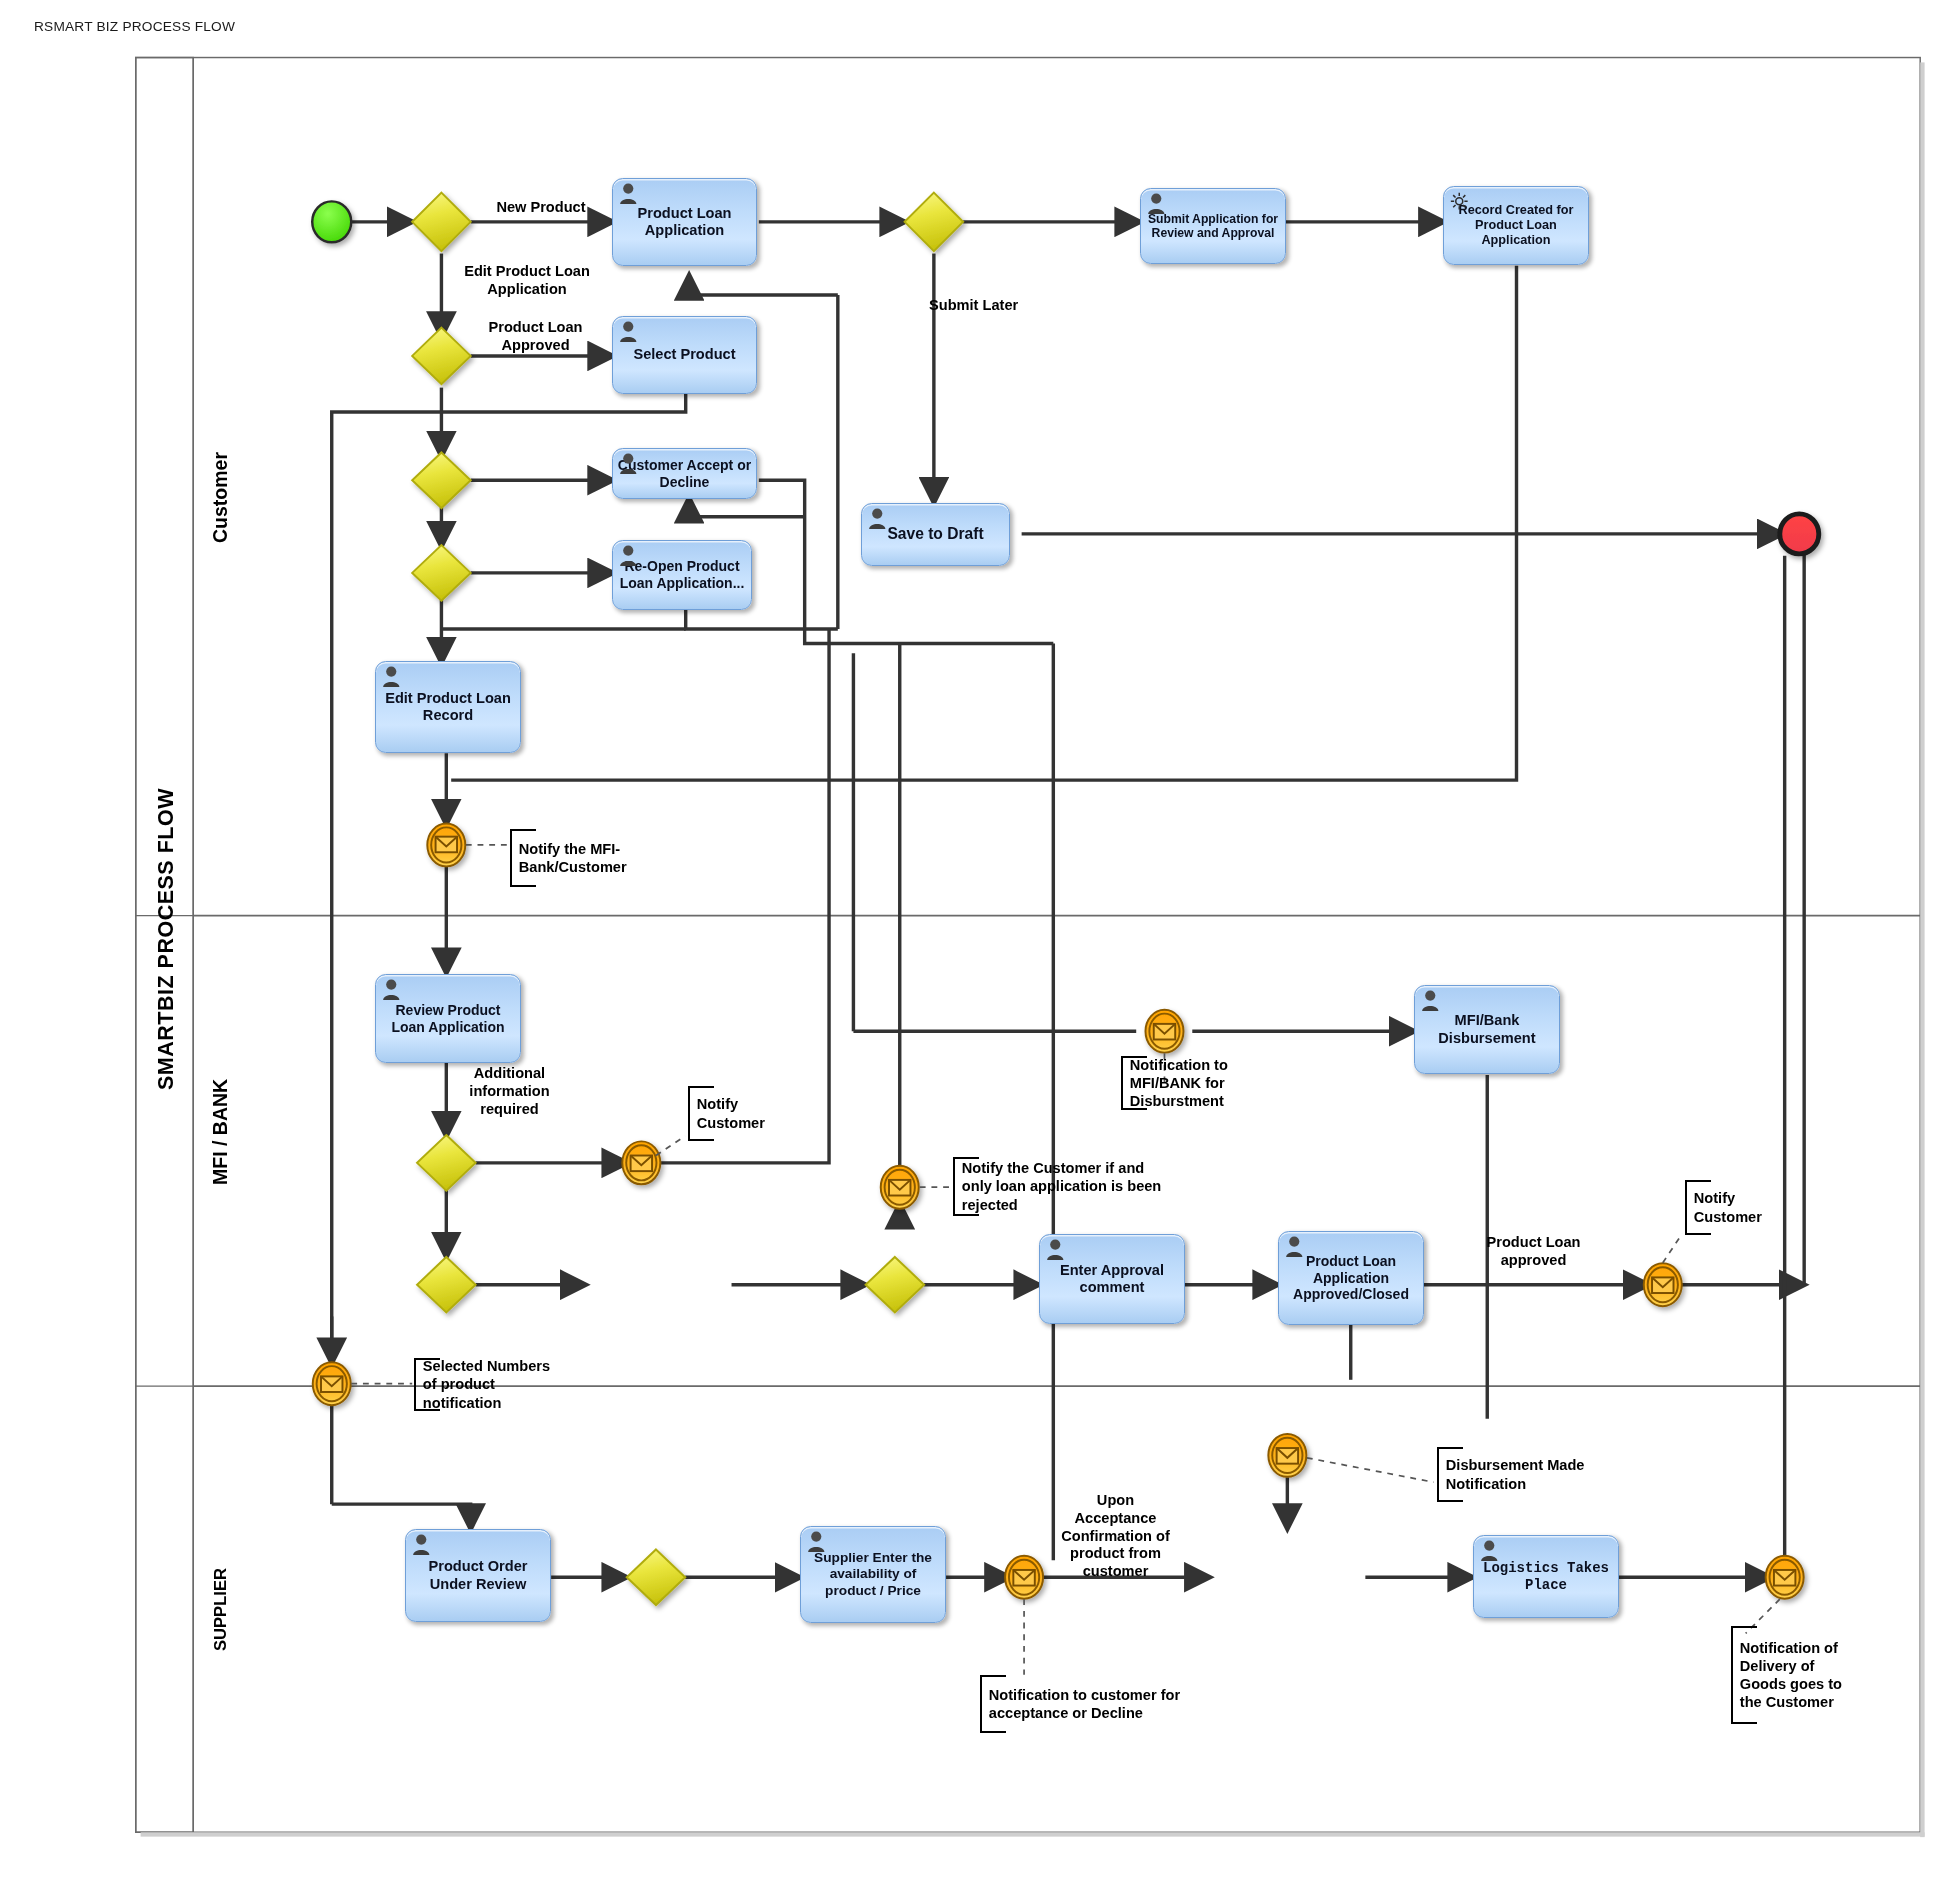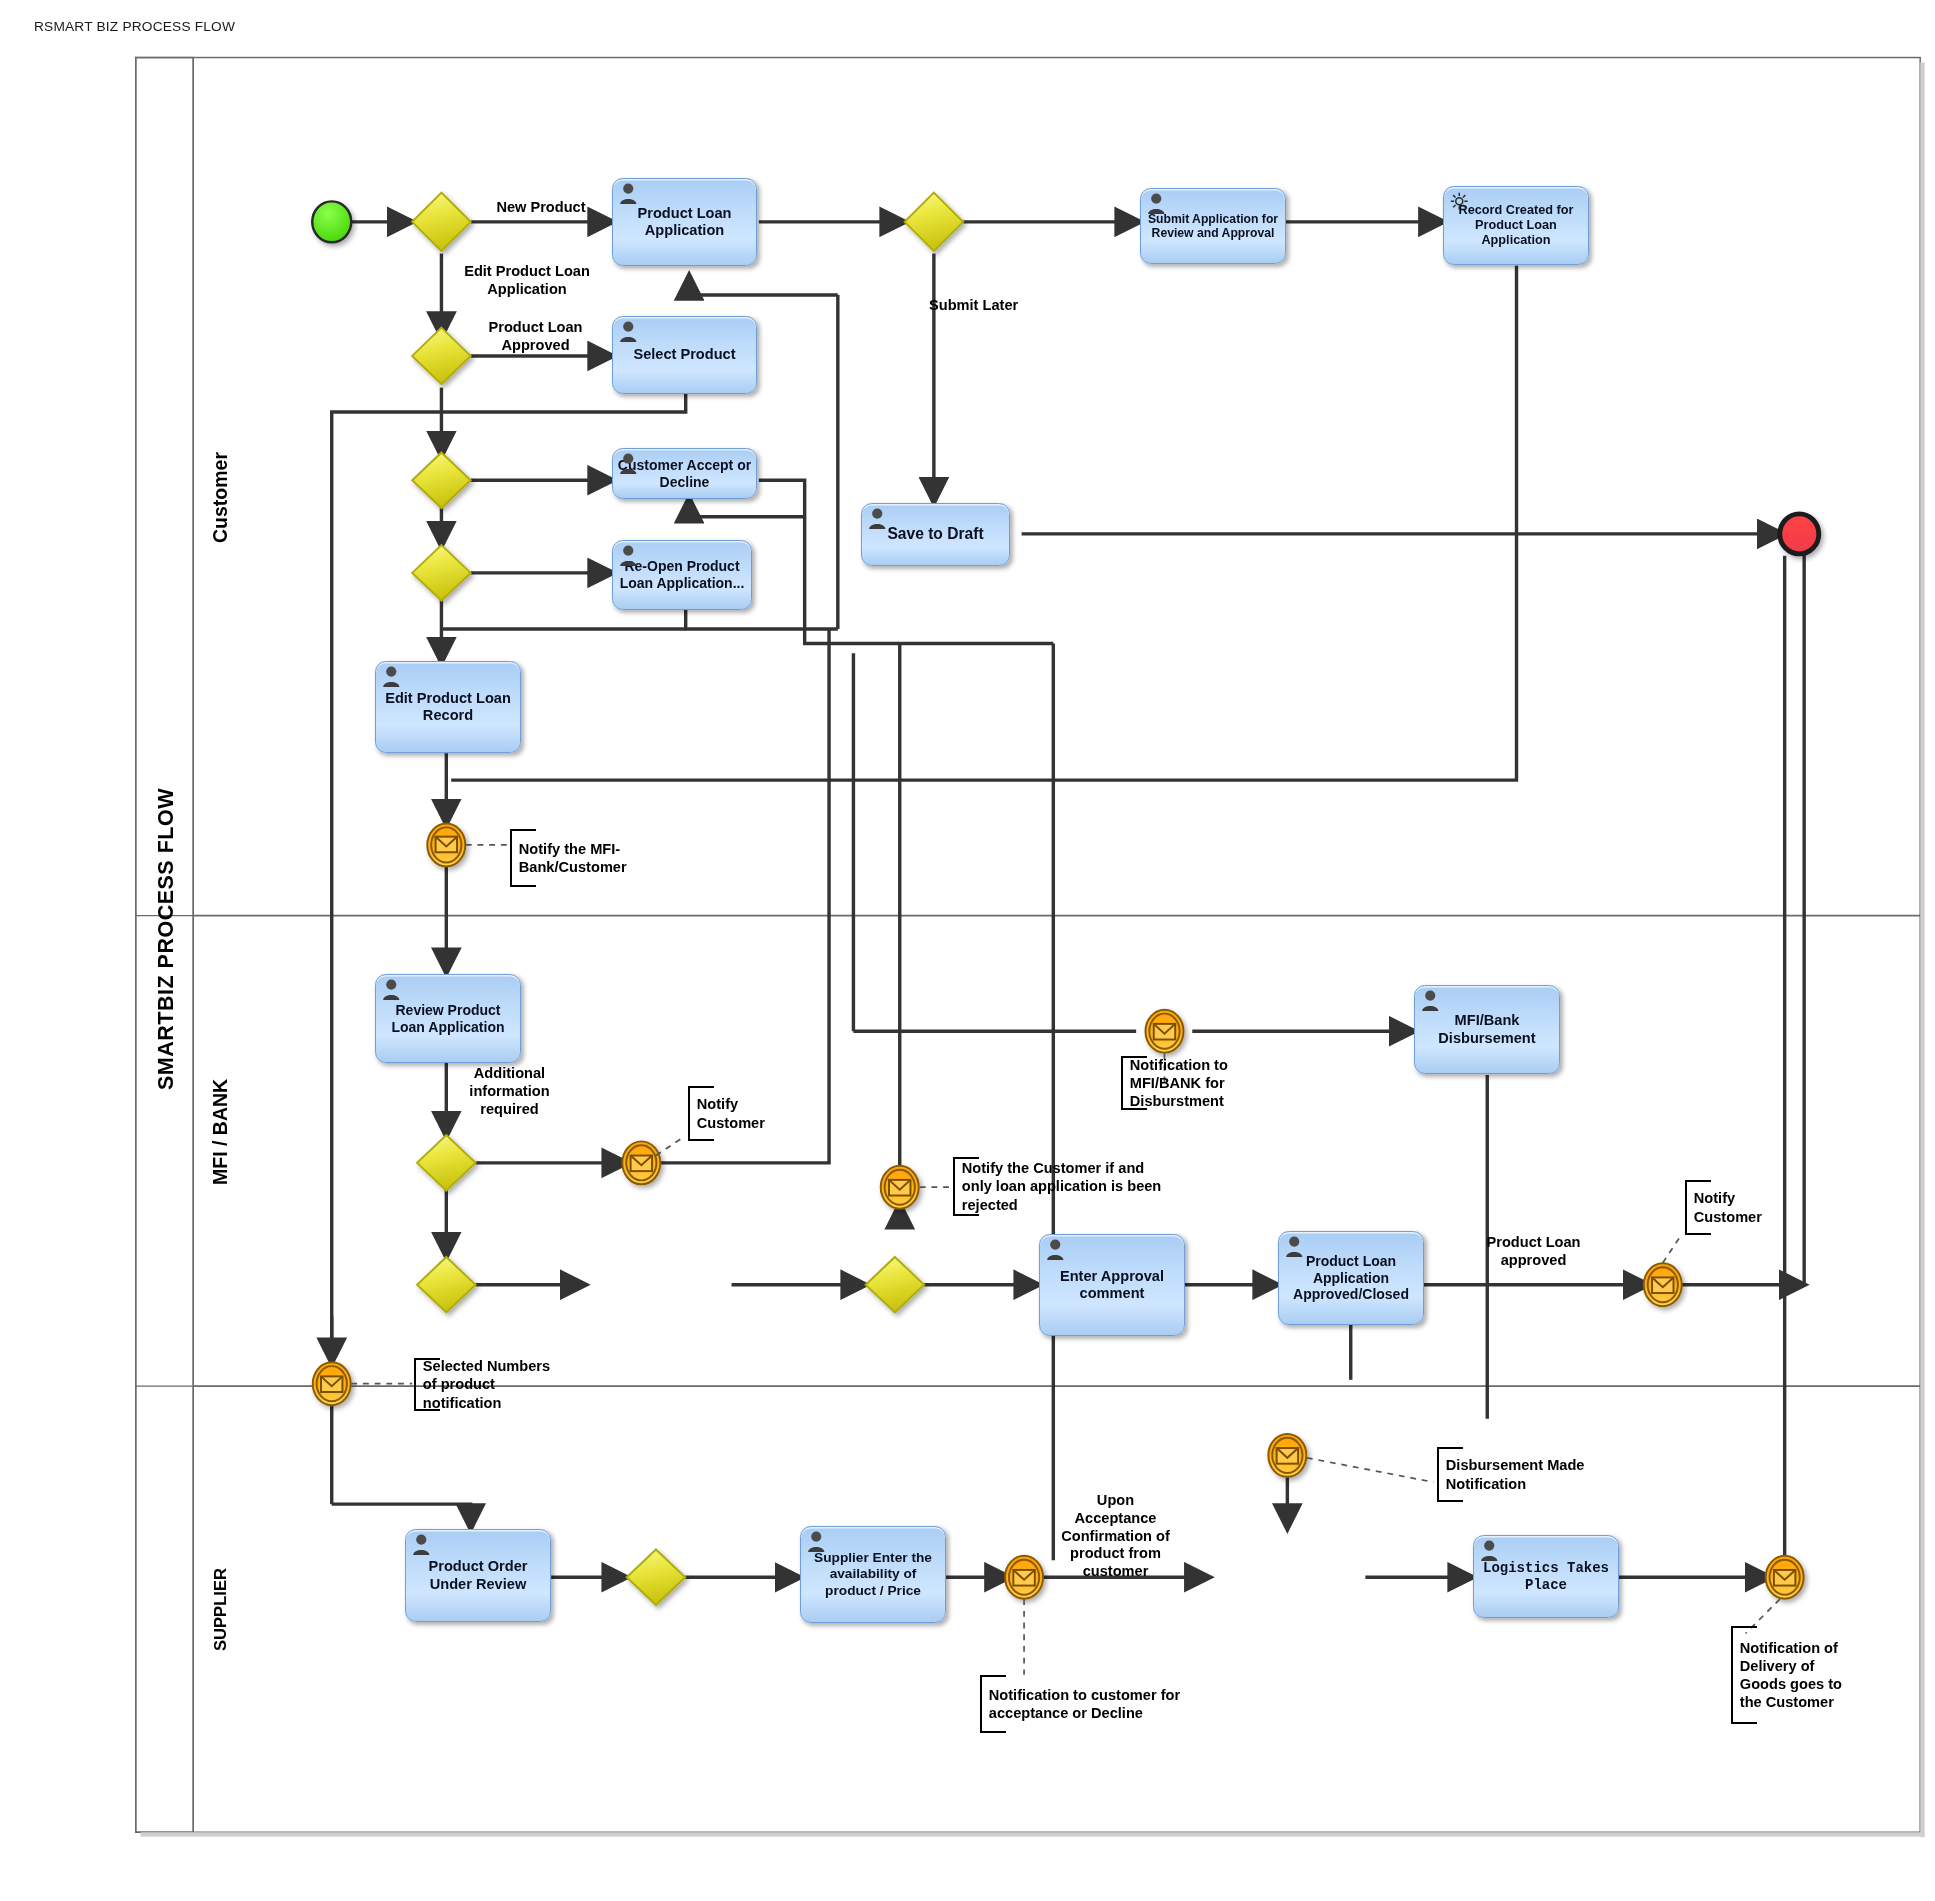--- a/index.html
+++ b/index.html
@@ -385,21 +385,21 @@
 
   <div class="task" style="left:1414px;top:985px;width:146px;height:89px;font-size:14.6px;">
     <svg class="task-icon" viewBox="0 0 40 44">
       <circle cx="20" cy="13" r="10" fill="#4b4b4b"></circle>
         <path d="M4,44 C4,30 36,30 36,44 Z" fill="#3c3c3c"></path>
     </svg>
     <span class="tl">MFI/Bank Disbursement</span>
   </div>
 
 
-  <div class="task" style="left:1039px;top:1234px;width:146px;height:102px;font-size:14.6px;">
+  <div class="task" style="left:1039px;top:1234px;width:146px;height:90px;font-size:14.6px;">
     <svg class="task-icon" viewBox="0 0 40 44">
       <circle cx="20" cy="13" r="10" fill="#4b4b4b"></circle>
         <path d="M4,44 C4,30 36,30 36,44 Z" fill="#3c3c3c"></path>
     </svg>
     <span class="tl">Enter Approval comment</span>
   </div>
 
   <div class="task" style="left:1278px;top:1231px;width:146px;height:94px;font-size:14px;">
     <svg class="task-icon" viewBox="0 0 40 44">
       <circle cx="20" cy="13" r="10" fill="#4b4b4b"></circle>

